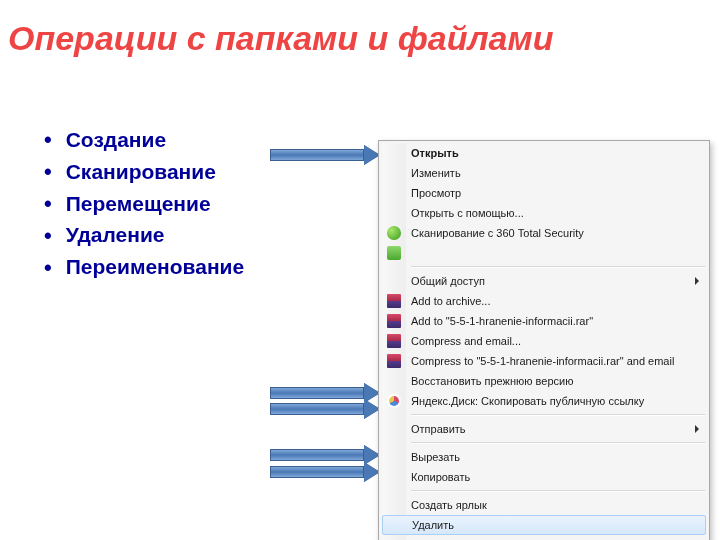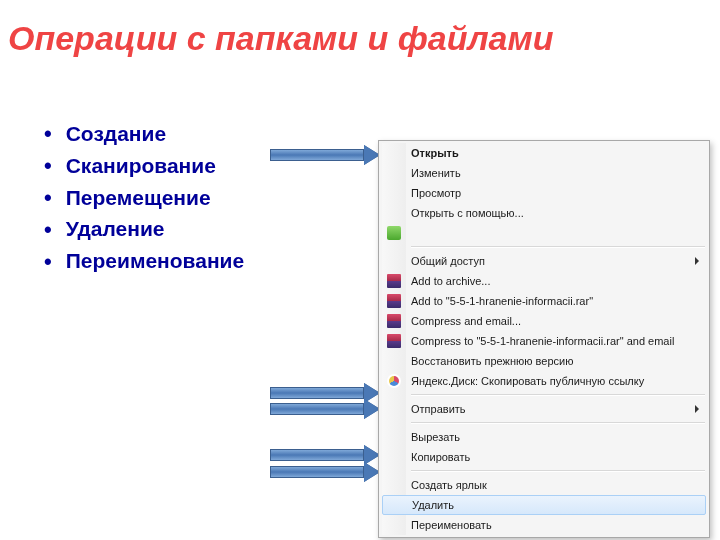--- a/index.html
+++ b/index.html
@@ -14,21 +14,21 @@
   .title {
     color: #ef4444;
     font-size: 34px;
     font-weight: bold;
     font-style: italic;
     padding: 19px 0 0 8px;
   }
   .content {
     display: flex;
     position: absolute;
-    top: 118px;
+    top: 124px;
     left: 0;
     width: 100%;
   }
   .bullets {
     padding-left: 44px;
     color: #000099;
   }
   .bullets li {
     list-style: none;
     font-size: 21px;
@@ -191,20 +191,24 @@
     <div class="mi">
         <span>Изменить</span>
       </div>
     <div class="mi">
         <span>Просмотр</span>
       </div>
     <div class="mi">
         <span>Открыть с помощью...</span>
       </div>
     <div class="mi">
+      <span class="ic ic-shield"></span>
+      <span>Сканирование с 360 Total Security</span>
+    </div>
+    <div class="mi">
       <span class="ic ic-box"></span>
     </div>
     <div class="sep"></div>
     <div class="mi">
         <span>Общий доступ</span>
         <span class="arrow-r"></span>
       </div>
     <div class="mi">
       <span class="ic ic-rar"></span>
       <span>Add to archive...</span>

